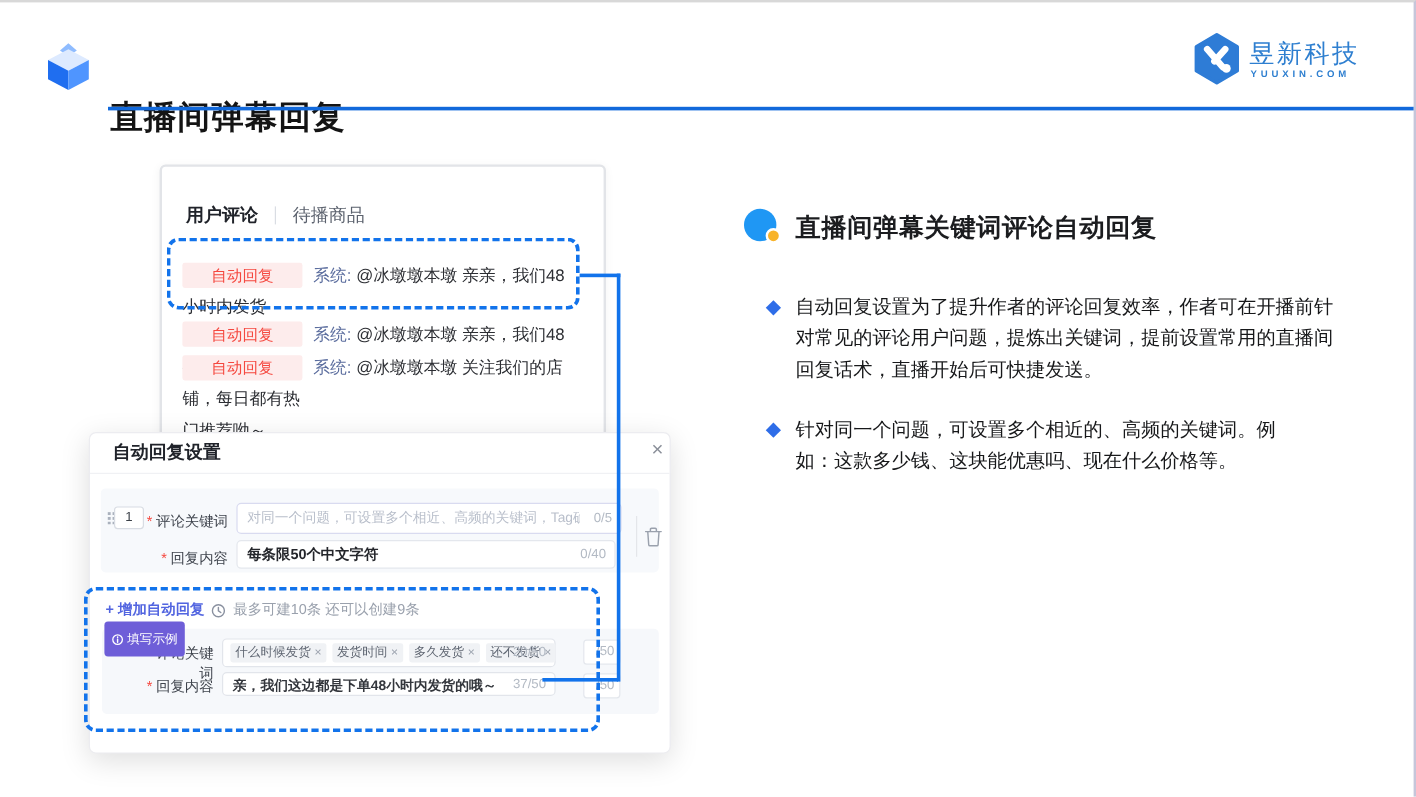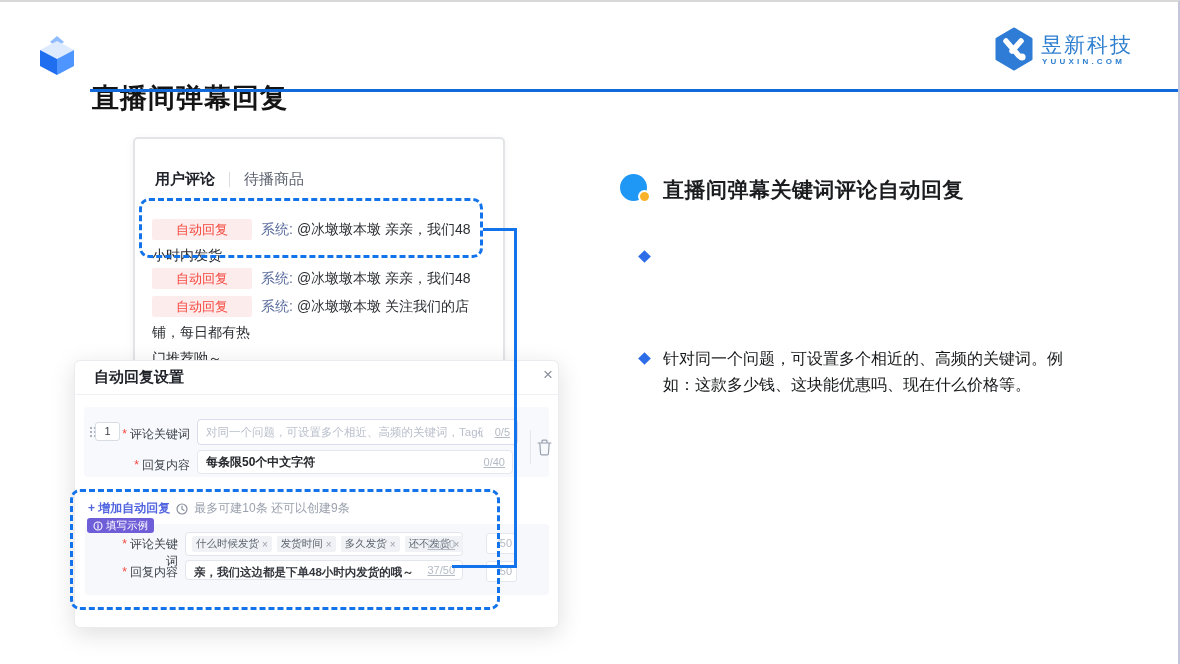--- a/index.html
+++ b/index.html
@@ -48,29 +48,29 @@
   .lab-kw1 { left:120px; top:424px; width:70px; }
   .lab-rp1 { left:120px; top:455px; width:70px; }
   .inp-wrap { background:#fff; border-radius:4px; z-index:5; }
   .kw1 { left:197px; top:417px; width:321px; height:26px; border:1px solid #d9dbf0; }
   .rp1 { left:197px; top:448px; width:316px; height:24px; border:1px solid #e4e7ed; }
   .inp-wrap input { border:0; outline:none; background:transparent; width:100%; height:100%;
                     padding:0 34px 0 8px; font-family:inherit; }
   .kw1 input { font-size:11.5px; color:#3a3f47; }
   .kw1 input::placeholder { color:#b9bfcb; }
   .rp1 input { font-size:12px; color:#24262b; font-weight:700; }
-  .counter { position:absolute; right:7px; top:50%; transform:translateY(-50%); font-size:11px; color:#b3bac4;text-decoration:underline; }
+  .counter { position:absolute; right:7px; top:50%; transform:translateY(-50%); font-size:11px; color:#b3bac4; }
   .del-divider { left:530px; top:428px; width:1px; height:34px; background:#e4e6ea; z-index:5; }
   .trash { left:537px; top:437px; z-index:5; cursor:pointer; }
 
   
   .add-row { left:88px; top:498px; display:flex; align-items:center; gap:6px; z-index:7; }
   .add-btn { font-size:12px; font-weight:700; color:#5265e0; cursor:pointer; }
   .add-hint { font-size:12px; color:#9aa1ad; }
-  .ex-badge { left:87px; top:516px; height:15px; background:#6e5ed8; border-radius:3px; color:#fff;
+  .ex-badge { left:87px; top:516px; height:29px; background:#6e5ed8; border-radius:3px; color:#fff;
               font-size:10.5px; display:flex; align-items:center; gap:3px; padding:0 6px; z-index:8; }
   .ex-panel { left:85px; top:522px; width:464px; height:71px; background:#f6f8fb; border-radius:4px; z-index:5; }
   .lab-kw2 { left:118px; top:534px; width:60px; font-size:12px; }
   .lab-rp2 { left:118px; top:562px; width:60px; font-size:12px; }
   .kw2 { left:185px; top:530px; width:278px; height:24px; border:1px solid #e2e5eb; z-index:7;
          display:flex; align-items:center; gap:5px; padding:0 36px 0 6px; }
   .rp2 { left:185px; top:558px; width:278px; height:20px; border:1px solid #e2e5eb; z-index:7; }
   .rp2 .extext { font-size:11.5px; color:#33363c; font-weight:700; line-height:22px; padding-left:8px;
                  white-space:nowrap; display:block; }
   .chip { background:#f0f2f5; border-radius:2px; font-size:10.5px; color:#5f6672; padding:1px 4px;
@@ -221,18 +221,21 @@
   <div class="abs conn conn-h1"></div>
   <div class="abs conn conn-v"></div>
   <div class="abs conn conn-h2"></div>
 
   <div class="abs feat-icon">
     <span class="feat-dot"></span>
   </div>
   <div class="abs sec-heading">直播间弹幕关键词评论自动回复</div>
 
   <span class="abs diamond dia1"></span>
+  <div class="abs bullet-text bul1">自动回复设置为了提升作者的评论回复效率，作者可在开播前针
+对常见的评论用户问题，提炼出关键词，提前设置常用的直播间
+回复话术，直播开始后可快捷发送。</div>
 
   <span class="abs diamond dia2"></span>
   <div class="abs bullet-text bul2">针对同一个问题，可设置多个相近的、高频的关键词。例
 如：这款多少钱、这块能优惠吗、现在什么价格等。</div>
 
 </div>
 
 </body></html>

